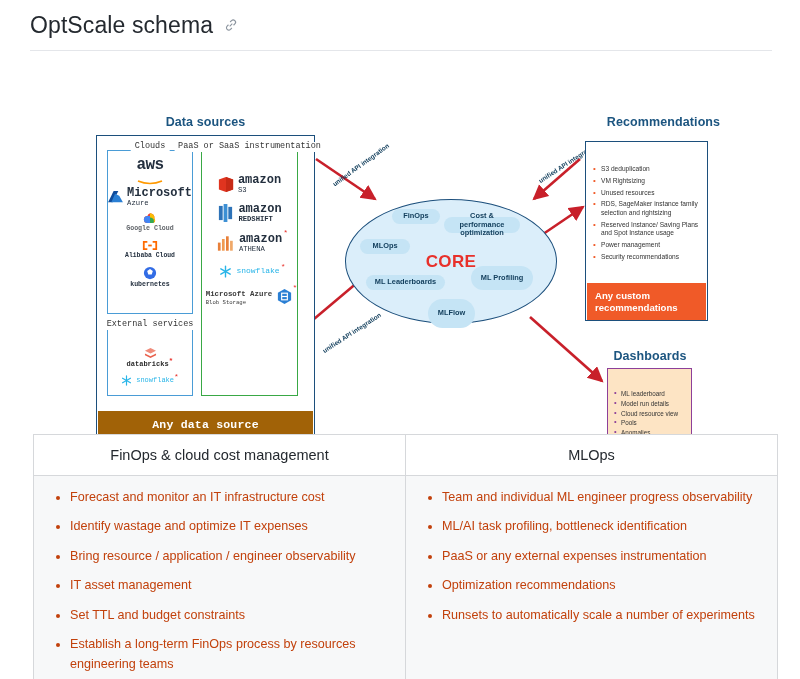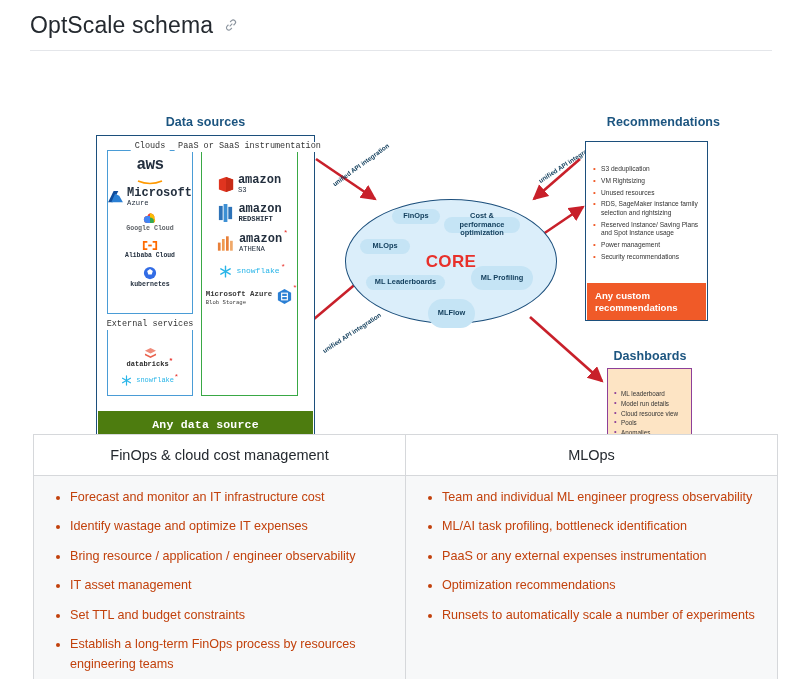--- a/index.html
+++ b/index.html
@@ -33,21 +33,21 @@
   }
 
   
   .ds-box {
     position:absolute; left:96px; top:76px; width:219px; height:303px;
     border:1.6px solid #1c4f7c; background:#fff;font-family:Liberation Mono, monospace;
   }
   .ds-inner { position:absolute; left:0; top:0; right:0; height:264px; }
   .any-data {
     position:absolute; left:1px; right:1px; bottom:0; height:26px;
-    background:#4d7c0f; color:#fff; font-size:11.5px; font-weight:bold;
+    background:#a16207; color:#fff; font-size:11.5px; font-weight:bold;
     display:flex; align-items:center; justify-content:center; letter-spacing:.2px;
   }
 
   .grp { position:absolute; border:1px solid #4a9cd6; background:#fff; }
   .grp.green { border-color:#39a845; }
   .grp-label {
     position:absolute; top:-9px; left:50%; transform:translateX(-50%);
     background:#fff; padding:0 4px; font-size:8.5px; color:#333;
     white-space:nowrap; text-align:center; line-height:1.15;
   }

